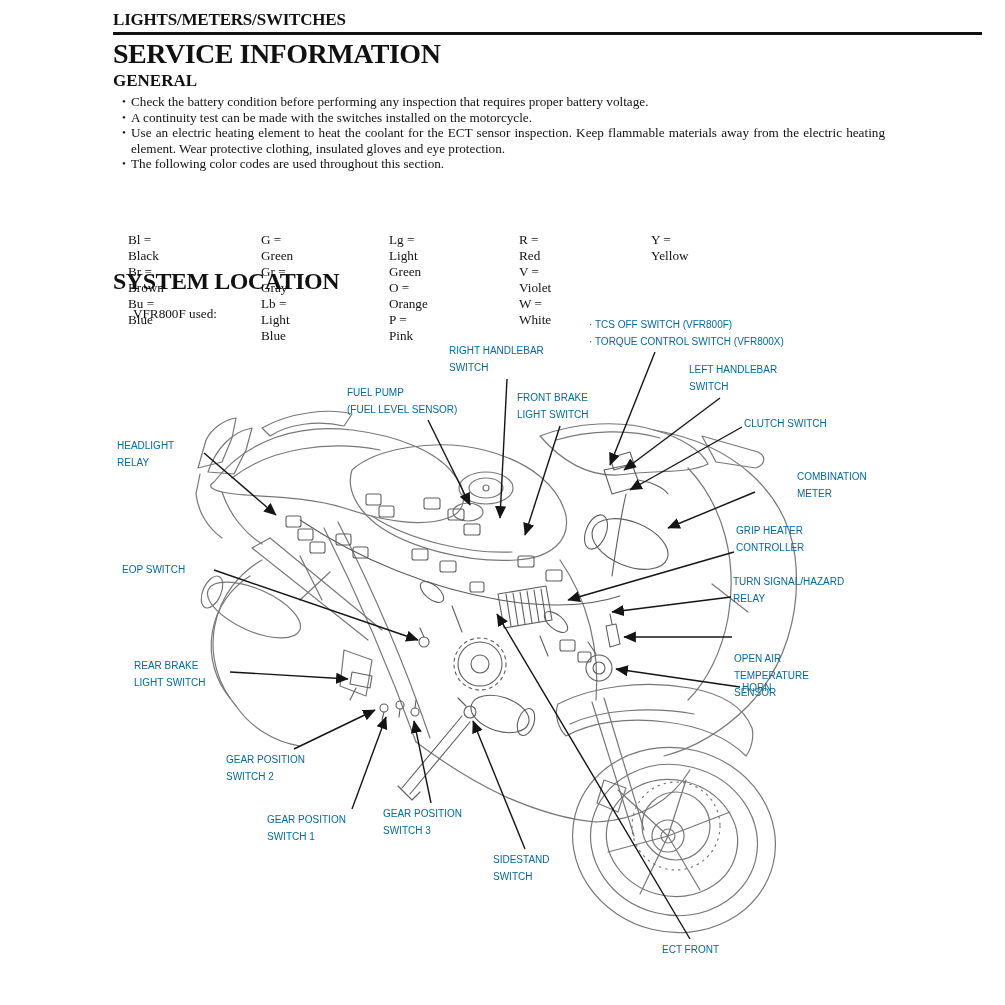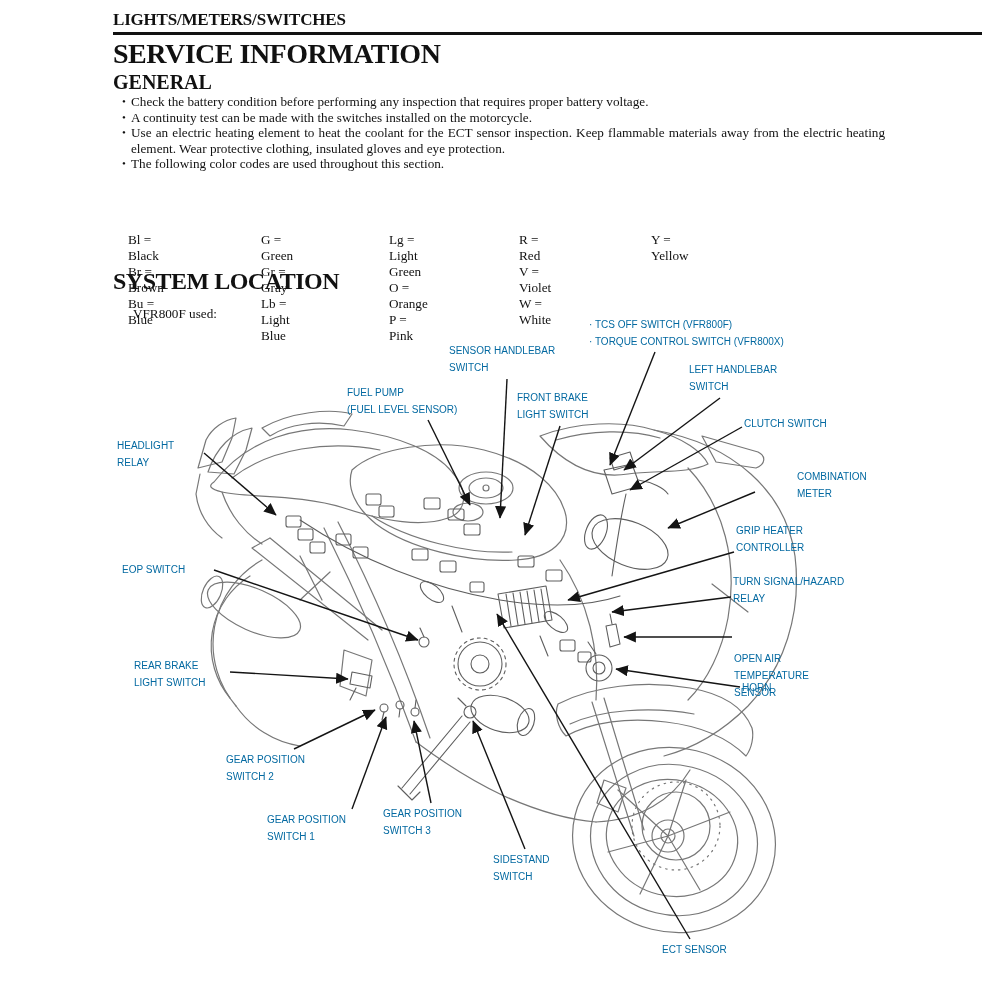--- a/index.html
+++ b/index.html
@@ -3,21 +3,21 @@
 <meta charset="utf-8">
 <style>
   html,body{margin:0;padding:0;background:#ffffff;}
   body{width:1005px;height:1005px;position:relative;overflow:hidden;
        font-family:"Liberation Sans","DejaVu Sans",sans-serif;color:#111;}
   .abs{position:absolute;font-family:Liberation Serif, serif;}
   
   .doc-header{left:113px;top:10px;font-size:17px;font-weight:bold;letter-spacing:-0.2px;}
   .rule{left:113px;top:32px;width:869px;height:3px;background:#111;}
   .h1{left:113px;top:38px;font-size:28px;font-weight:bold;letter-spacing:-0.5px;}
-  .h2{left:113px;top:71px;font-size:20px;font-weight:bold;}
+  .h2{left:113px;top:71px;font-size:17px;font-weight:bold;}
   
   .bullets{left:117px;top:94px;width:768px;font-size:13.2px;line-height:15.6px;}
   .bullet-row{display:flex;}
   .bullet-dot{width:14px;flex:0 0 14px;text-align:center;font-size:11px;}
   .bullet-text{flex:1;text-align:justify;}
   
   .codes{left:128px;top:189px;font-size:13.2px;line-height:16px;}
   .codes .col{position:absolute;top:0;white-space:pre-line;margin-top:43px;}
   
   .h1b{left:113px;top:268px;font-size:24px;font-weight:bold;letter-spacing:-0.5px;}
@@ -217,21 +217,21 @@
     <line x1="431" y1="803" x2="414" y2="721" marker-end="url(#ah)"></line>
     <line x1="525" y1="849" x2="473" y2="721" marker-end="url(#ah)"></line>
     <line x1="690" y1="939" x2="497" y2="614" marker-end="url(#ah)"></line>
   </g>
 </svg>
 
 <div class="diagram-label" style="left:117px;top:437px">HEADLIGHT
 RELAY</div>
 <div class="diagram-label" style="left:347px;top:384px">FUEL PUMP
 (FUEL LEVEL SENSOR)</div>
-<div class="diagram-label" style="left:449px;top:342px">SENSOR HANDLEBAR
+<div class="diagram-label" style="left:449px;top:342px">RIGHT HANDLEBAR
 SWITCH</div>
 <div class="diagram-label" style="left:589px;top:316px">· TCS OFF SWITCH (VFR800F)
 · TORQUE CONTROL SWITCH (VFR800X)</div>
 <div class="diagram-label" style="left:517px;top:389px">FRONT BRAKE
 LIGHT SWITCH</div>
 <div class="diagram-label" style="left:689px;top:361px">LEFT HANDLEBAR
 SWITCH</div>
 <div class="diagram-label" style="left:744px;top:415px">CLUTCH SWITCH</div>
 <div class="diagram-label" style="left:797px;top:468px">COMBINATION
 METER</div>
@@ -247,13 +247,13 @@
 <div class="diagram-label" style="left:134px;top:657px">REAR BRAKE
 LIGHT SWITCH</div>
 <div class="diagram-label" style="left:226px;top:751px">GEAR POSITION
 SWITCH 2</div>
 <div class="diagram-label" style="left:267px;top:811px">GEAR POSITION
 SWITCH 1</div>
 <div class="diagram-label" style="left:383px;top:805px">GEAR POSITION
 SWITCH 3</div>
 <div class="diagram-label" style="left:493px;top:851px">SIDESTAND
 SWITCH</div>
-<div class="diagram-label" style="left:662px;top:941px">ECT SENSOR</div>
+<div class="diagram-label" style="left:662px;top:941px">ECT FRONT</div>
 
 </body></html>

